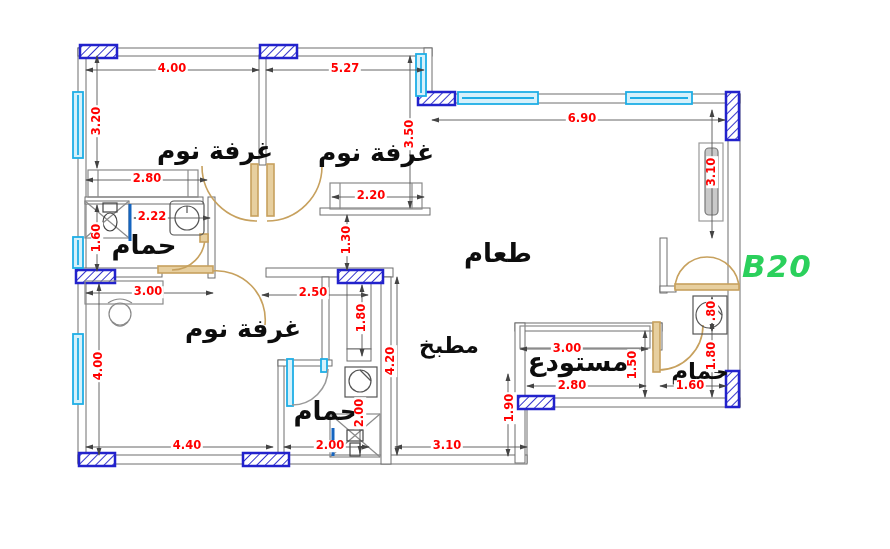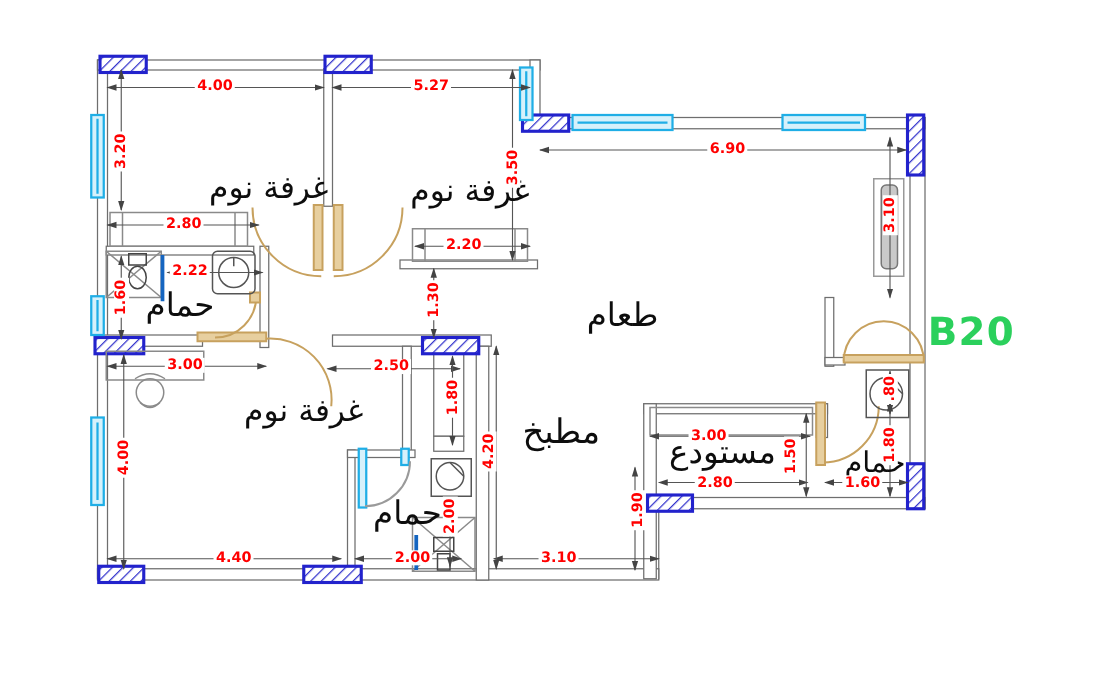--- a/index.html
+++ b/index.html
@@ -1,26 +1,26 @@
 <!DOCTYPE html>
 <html><head>
 <meta charset="utf-8">
 <style>
   html,body{margin:0;padding:0;background:#ffffff;}
   #stage{position:relative;width:890px;height:549px;background:#ffffff;overflow:hidden;
          font-family:"DejaVu Sans", sans-serif;}
   #plan-svg{position:absolute;left:0;top:0;}
-  .room-label{position:absolute;transform:translate(-50%,-50%);color:#0d0d0d;font-weight:normal;
+  .room-label{position:absolute;transform:translate(-50%,-50%);color:#0d0d0d;font-weight:bold;
               white-space:nowrap;line-height:1;}
   .dim{position:absolute;transform:translate(-50%,-50%);color:#ff0000;font-weight:bold;
        font-size:11.5px;background:#ffffff;padding:0 2px;line-height:1;white-space:nowrap;}
   .dim.v{transform:translate(-50%,-50%) rotate(-90deg);}
   .unit-tag{position:absolute;transform:translate(-50%,-50%);font-weight:bold;font-size:31px;
-            color:#2bd05c;letter-spacing:1px;}
-  .fs25{font-size:25px;} .fs26{font-size:26px;} .fs27{font-size:27px;} .fs28{font-size:28px;} .fs23{font-size:23px;}
+            color:#2bd05c;letter-spacing:1px;font-style:italic;}
+  .fs25{font-size:25px;} .fs26{font-size:26px;} .fs27{font-size:22px;} .fs28{font-size:28px;} .fs23{font-size:23px;}
 </style>
 </head>
 <body>
 
 <div id="stage">
 
 <svg id="plan-svg" width="890" height="549" viewBox="0 0 890 549">
   <defs>
     <pattern id="hatch" width="6" height="6" patternTransform="rotate(45)" patternUnits="userSpaceOnUse">
       <rect width="6" height="6" fill="#ffffff"></rect>

